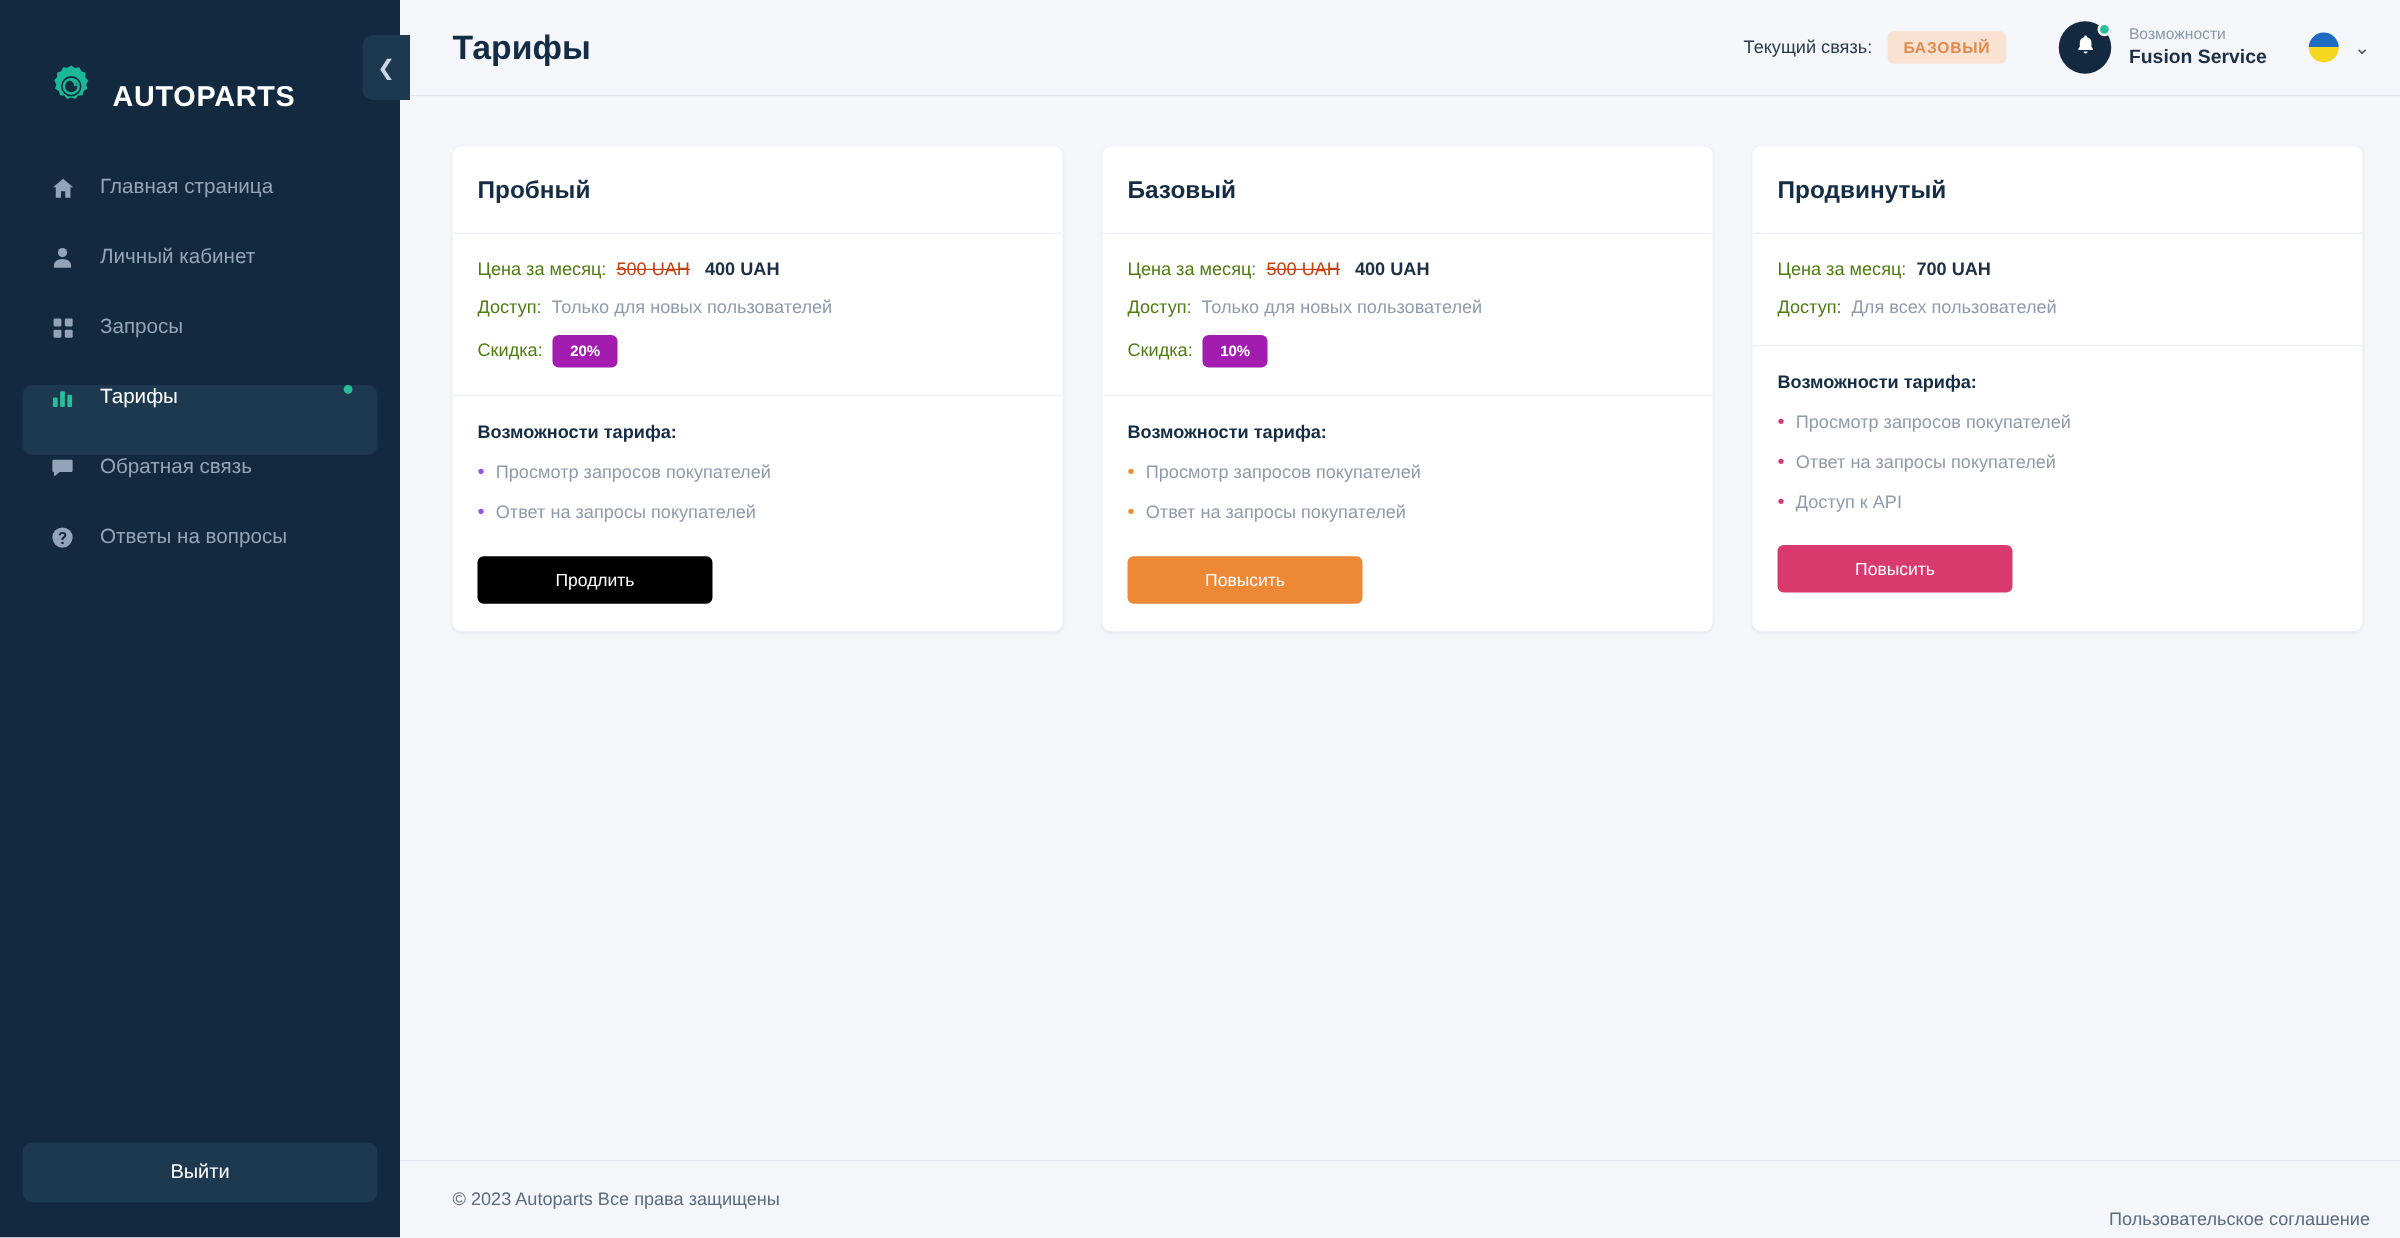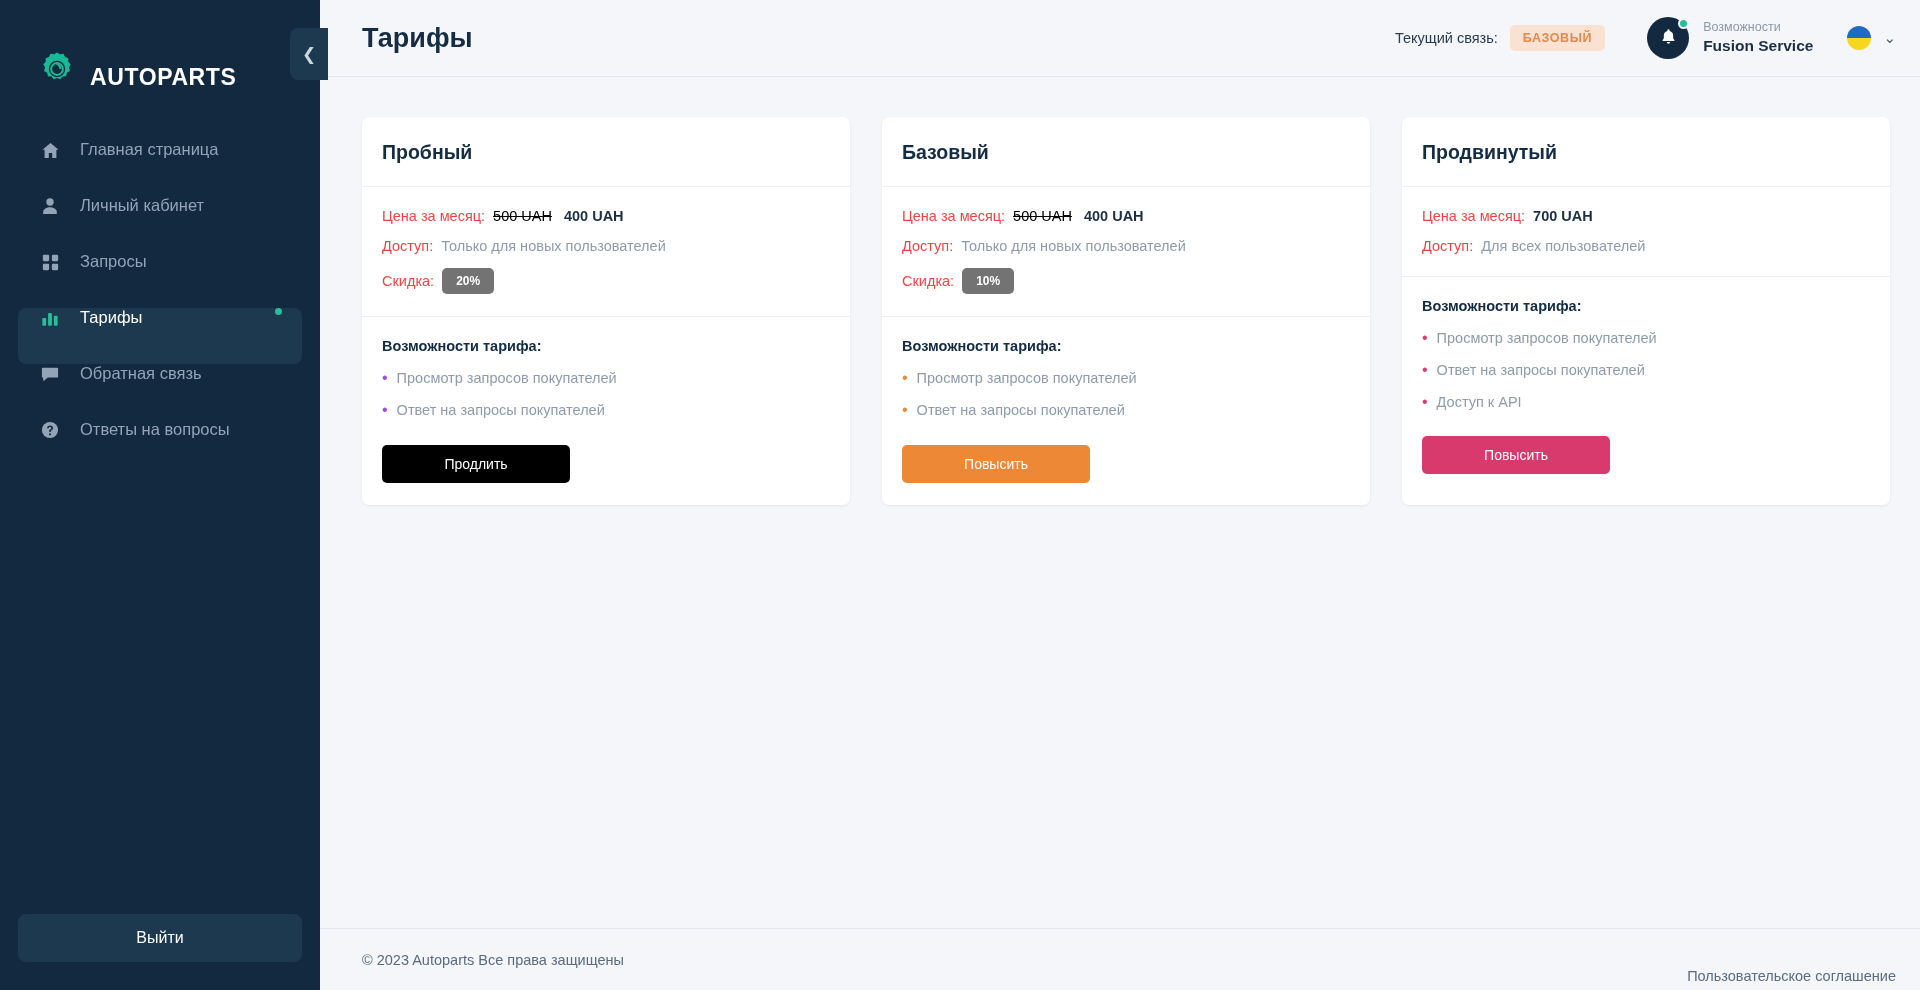--- a/index.html
+++ b/index.html
@@ -117,29 +117,29 @@
   }
   .card-head {
     padding: 24px 20px 22px 20px;
     border-bottom: 1px solid #eceff4;
   }
   .card-title { font-size: 19.5px; font-weight: bold; color: #142c44; }
   .card-body { padding: 21px 20px 22px 20px; border-bottom: 1px solid #eceff4; }
   .card-body.no-border { border-bottom: none; }
   .row { display: flex; align-items: center; margin-bottom: 14px; }
   .row:last-child { margin-bottom: 0; }
-  .row-label { font-size: 14.5px; color: #ef4444; margin-right: 8px; }
+  .row-label { font-size: 14.5px; color: #4d7c0f; margin-right: 8px; }
   .price-old {
-    font-size: 14.5px; color: #000000; text-decoration: line-through;
+    font-size: 14.5px; color: #c2410c; text-decoration: line-through;
     margin-right: 12px;
   }
   .price-new { font-size: 14.5px; color: #1d2f45; font-weight: bold; }
   .row-value { font-size: 14.5px; color: #8f9bab; }
   .discount-badge {
-    background: #737373; color: #ffffff;
+    background: #a21caf; color: #ffffff;
     font-size: 12px; font-weight: bold;
     padding: 6px 14px; border-radius: 5px;
   }
   .feat-title { font-size: 14.5px; font-weight: bold; color: #142c44; margin-bottom: 16px; }
   .feat-list { list-style: none; }
   .feat-item {
     display: flex; align-items: flex-start; gap: 9px;
     font-size: 14.5px; color: #8f9bab; margin-bottom: 15px;
   }
   .feat-bullet { font-size: 16px; line-height: 1.05; }

